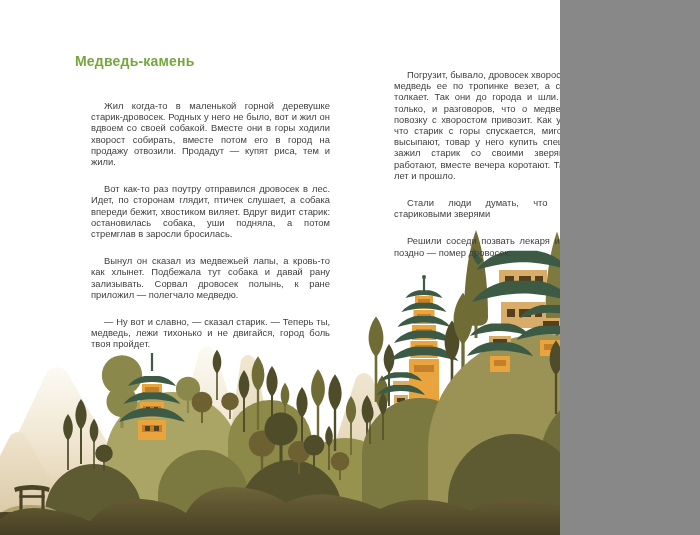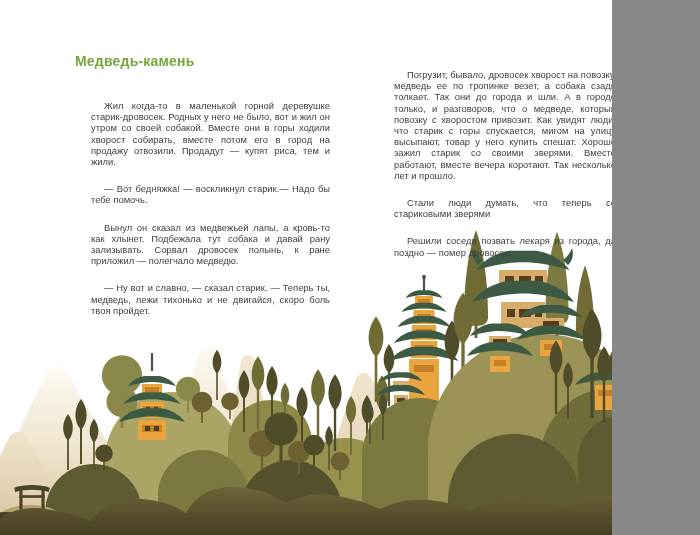--- a/index.html
+++ b/index.html
@@ -1,17 +1,17 @@
 <!DOCTYPE html>
 <html lang="ru" style="--title_green: #76a73e; --text_color: #3e3e3e; --mtn_beige: #d9c49d; --mtn_grey: #cfcdc6; --mtn_faint: #d8c7a4; --grey_faint: #d6d3ca; --hill_light: #aba565; --hill_sun: #9a9355; --hill_moss: #98924f; --hill_moss2: #8d8949; --hill_olive: #7b7840; --hill_olive2: #716d3a; --hill_dark: #5e5a31; --hill_dark2: #55512c; --hill_deep: #4a4428; --hill_sand: #b1a46c; --tree_dark: #4f4c29; --tree_olive: #6f6c36; --tree_green: #8a894b; --tree_brown: #6d6132; --tree_moss: #7c7a3e; --roof_green: #3d5a44; --pagoda_orange: #eaa43e; --pagoda_band: #c47f2b; --pagoda_tan: #d7ad69; --window_dark: #553f1d; --torii_color: #4a4326;"><head>
 <meta charset="utf-8">
 <style>
   html,body{margin:0;padding:0;background:#888;}
   .page{
-    position:relative;width:612px;height:535px;background:#ffffff;
+    position:relative;width:560px;height:535px;background:#ffffff;
     overflow:hidden;font-family:"Liberation Sans","DejaVu Sans",sans-serif;
   }
   .title{
     position:absolute;left:75px;top:53px;margin:0;
     font-size:14px;font-weight:bold;letter-spacing:.2px;
     color:var(--title_green,#76a73e);z-index:3;
   }
   .col{
     position:absolute;z-index:3;color:var(--text_color,#3e3e3e);
     font-size:9.4px;line-height:11.2px;text-align:justify;
@@ -22,24 +22,24 @@
   .art{position:absolute;left:0;top:228px;width:700px;height:307px;z-index:1;}
 </style>
 </head>
 <body>
 
 <div class="page">
 
   <h1 class="title">Медведь-камень</h1>
 
   <div class="col col-left">
-    <p>Жил когда-то в маленькой горной деревушке старик-дровосек. Родных у него не было, вот и жил он утром со своей собакой. Вместе они в горы ходили хворост собирать, вместе потом его в город на продажу отвозили. Продадут — купят риса, тем и жили.</p>
-    <p>— Вот бедняжка! — воскликнул старик.— Надо бы тебе помочь.</p>
+    <p>Жил когда-то в маленькой горной деревушке старик-дровосек. Родных у него не было, вот и жил он вдвоем со своей собакой. Вместе они в горы ходили хворост собирать, вместе потом его в город на продажу отвозили. Продадут — купят риса, тем и жили.</p>
+    <p>Вот как-то раз поутру отправился дровосек в лес. Идет, по сторонам глядит, птичек слушает, а собака впереди бежит, хвостиком виляет. Вдруг видит старик: остановилась собака, уши подняла, а потом стремглав в заросли бросилась.</p>
     <p>Вынул он сказал из медвежьей лапы, а кровь-то как хлынет. Подбежала тут собака и давай рану зализывать. Сорвал дровосек полынь, к ране приложил — полегчало медведю.</p>
-    <p>— Ну вот и славно, — сказал старик. — Теперь ты, медведь, лежи тихонько и не двигайся, скоро боль твоя пройдет.</p>
+    <p>— Ну вот и славно, — сказал старик. — Теперь ты, медведь, лежи тихонько и не двигайся, город боль твоя пройдет.</p>
   </div>
 
   <div class="col col-right">
     <p>Погрузит, бывало, дровосек хворост на повозку, медведь ее по тропинке везет, а собака сзади толкает. Так они до города и шли. А в городе только, и разговоров, что о медведе, который повозку с хворостом привозит. Как увидят люди, что старик с горы спускается, мигом на улицу высыпают, товар у него купить спешат. Хорошо зажил старик со своими зверями. Вместе работают, вместе вечера коротают. Так несколько лет и прошло.</p>
     <p>Стали люди думать, что теперь со стариковыми зверями</p>
     <p>Решили соседи позвать лекаря из города, да поздно — помер дровосек.</p>
   </div>
 
   <svg class="art" viewBox="0 228 700 307">
     <defs>

